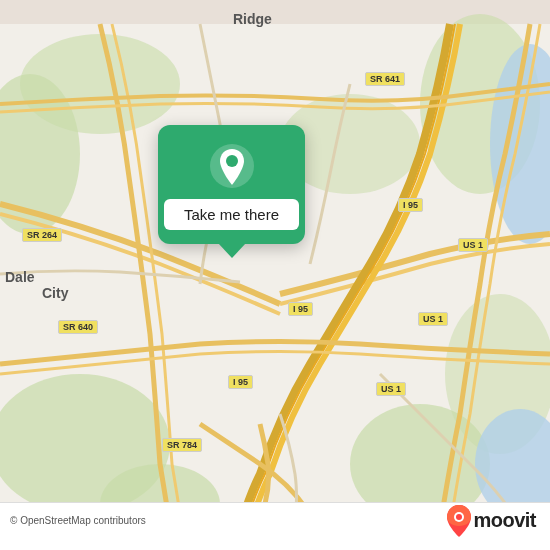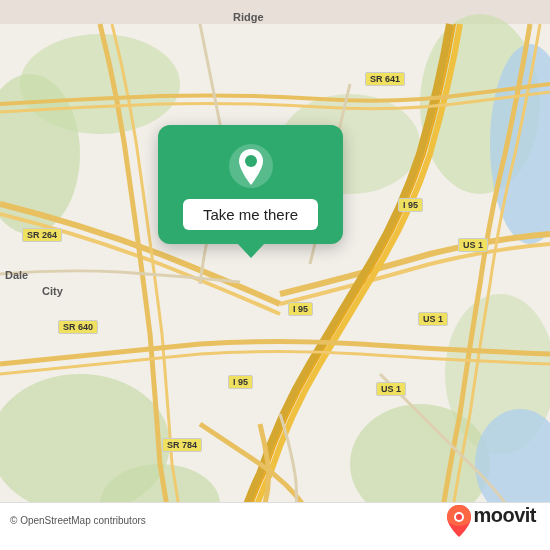--- a/index.html
+++ b/index.html
@@ -25,21 +25,21 @@
       inset: 0;
       width: 100%;
       height: 100%;
     }
 
     
     .tooltip-card {
       position: absolute;
       top: 125px;
       left: 158px;
-      width: 185px;
+      width: 147px;
       background: #2eaa6e;
       border-radius: 12px;
       padding: 18px 16px 14px;
       display: flex;
       flex-direction: column;
       align-items: center;
       box-shadow: 0 4px 16px rgba(0,0,0,0.25);
       z-index: 10;
     }
 
@@ -101,39 +101,39 @@
     }
 
     .place-name {
       font-size: 13px;
       color: #222;
       font-weight: 400;
     }
 
     .moovit-logo {
       display: flex;
-      align-items: flex-start;
+      align-items: center;
     }
 
     .moovit-pin {
       width: 28px;
       height: 34px;
     }
 
     .moovit-text {
       font-size: 20px;
       font-weight: 700;
       color: #222;
       letter-spacing: -0.5px;
     }
 
     
     .road-label {
       position: absolute;
-      font-size: 11px;
+      font-size: 14px;
       color: #555;
       background: rgba(255,255,255,0.7);
       padding: 1px 3px;
       border-radius: 2px;
       font-weight: 600;
       white-space: nowrap;
     }
 
     .highway-label {
       position: absolute;

